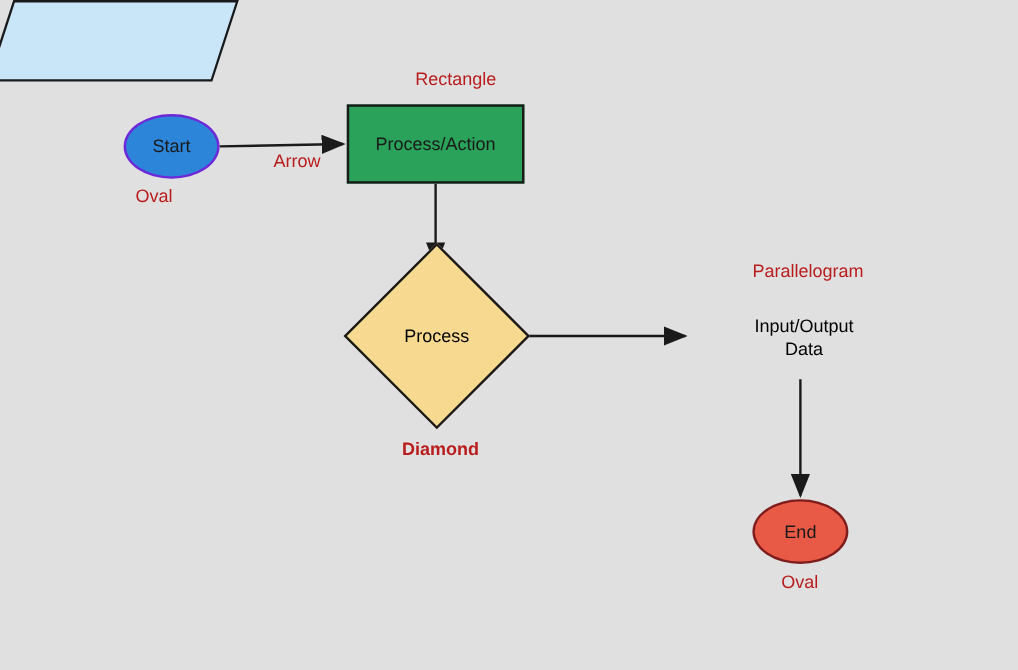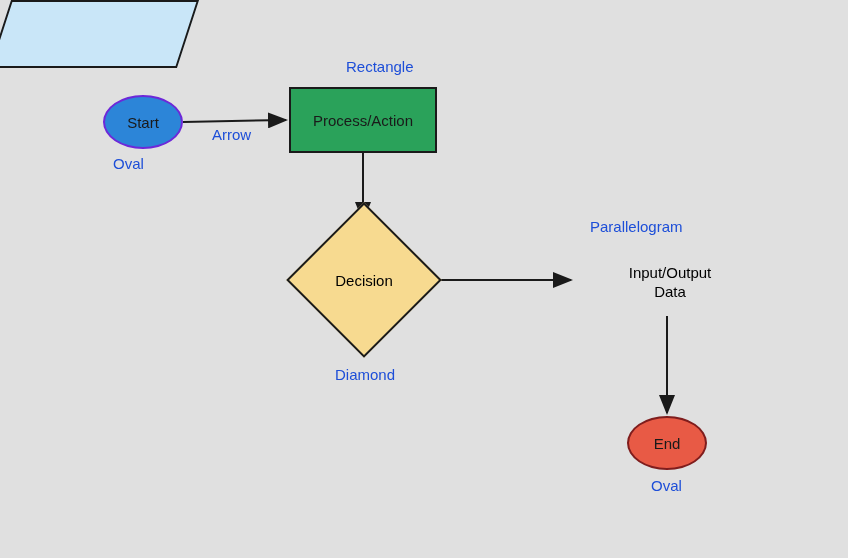--- a/index.html
+++ b/index.html
@@ -15,21 +15,21 @@
       position: absolute;
       display: flex;
       align-items: center;
       justify-content: center;
       font-size: 15px;
       color: #1a1a1a;
     }
     .label {
       position: absolute;
       font-size: 15px;
-      color: #1d4ed8;
+      color: #b91c1c;
     }
     
     .oval-start {
       left: 103px;
       top: 95px;
       width: 80px;
       height: 54px;
       background: #2c85d8;
       border: 2px solid #6d28d9;
       border-radius: 50%;
@@ -127,36 +127,36 @@
   <line x1="419" y1="280" x2="571" y2="280" stroke="#1a1a1a" stroke-width="2" marker-end="url(#arrowhead)"></line>
 
   <line x1="667" y1="316" x2="667" y2="413" stroke="#1a1a1a" stroke-width="2" marker-end="url(#arrowhead)"></line>
 </svg>
 
 <div class="shape oval-start">
   <span>Start</span>
 </div>
 <div class="label" style="left:113px; top:155px;">Oval</div>
 
-<div class="label" style="left:212px; top:126px;">Arrow</div>
+<div class="label" style="left:228px; top:126px;">Arrow</div>
 
 <div class="shape rect-process">
   <span>Process/Action</span>
 </div>
 <div class="label" style="left:346px; top:58px;">Rectangle</div>
 
 <div class="diamond-wrapper">
   <div class="diamond-bg"></div>
-  <span class="diamond-text">Decision</span>
+  <span class="diamond-text">Process</span>
 </div>
-<div class="label" style="left:335px; top:366px;">Diamond</div>
+<div class="label" style="left:335px; top:366px;font-weight:bold;">Diamond</div>
 
 <div class="parallelogram"></div>
 <div class="parallelogram-text">
   <span style="white-space:pre-line; text-align:center;">Input/Output
 Data</span>
 </div>
-<div class="label" style="left:590px; top:218px;">Parallelogram</div>
+<div class="label" style="left:627px; top:218px;">Parallelogram</div>
 
 <div class="shape oval-end">
   <span>End</span>
 </div>
 <div class="label" style="left:651px; top:477px;">Oval</div>
 
 </body></html>

